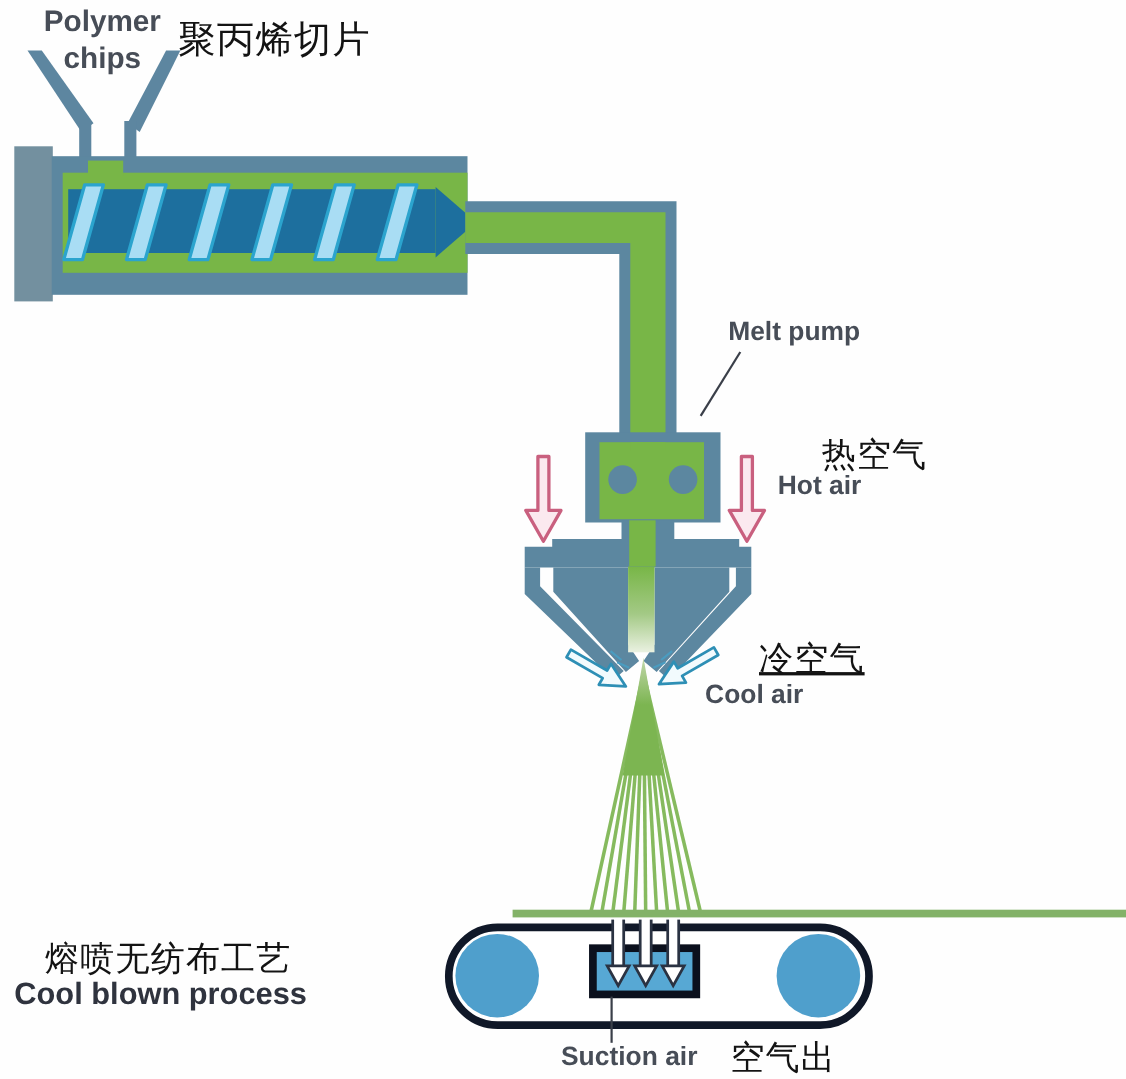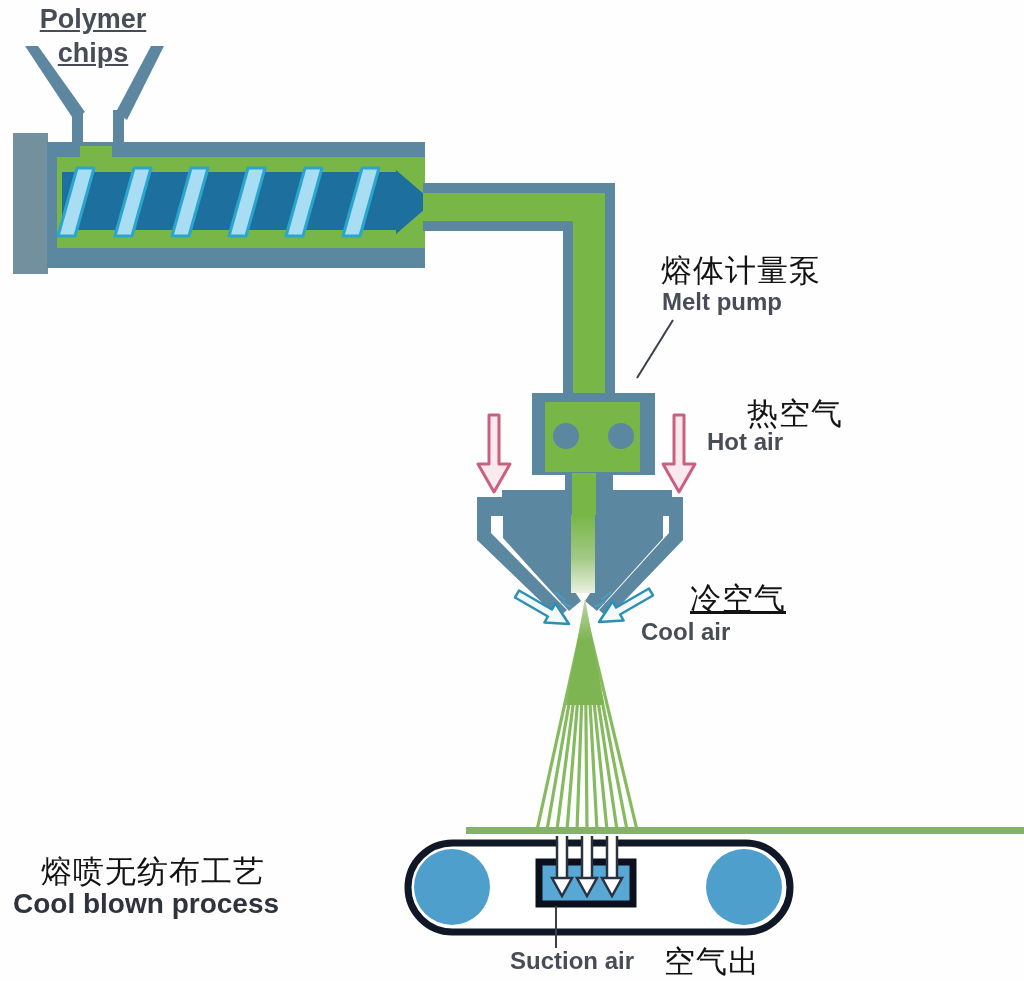--- a/index.html
+++ b/index.html
@@ -7,21 +7,21 @@
     position:relative;
     width:1024px;height:981px;
     background:#fefefe;
     font-family:"Liberation Sans", sans-serif;
     overflow:hidden;
   }
   .stage svg{position:absolute;left:0;top:0;}
   .lbl{position:absolute;white-space:pre-line;}
   .cn{color:#131313;font-size:31px;font-weight:400;letter-spacing:1px;}
   .en{color:#474d57;font-size:24px;font-weight:700;}
-  .lbl-polymer{left:18px;top:2px;width:150px;text-align:center;font-size:27px;line-height:1.27;text-decoration:underline;}
+  .lbl-polymer{left:18px;top:2px;width:150px;text-align:center;font-size:27px;line-height:1.27;}
   .lbl-chips-cn{left:162px;top:13px;font-size:34px;}
   .lbl-pump-cn{left:661px;top:250px;}
   .lbl-pump-en{left:662px;top:288px;}
   .lbl-hot-cn{left:703px;top:393px;margin-left:44px;}
   .lbl-hot-en{left:707px;top:428px;}
   .lbl-cool-cn{left:690px;top:578px;text-decoration:underline;}
   .lbl-cool-en{left:641px;top:618px;}
   .lbl-proc-cn{left:41px;top:851px;}
   .lbl-proc-en{left:13px;top:888px;font-size:28px;color:#2f333e;}
   .lbl-suction-en{left:510px;top:947px;}
@@ -165,22 +165,22 @@
           <polygon points="602,878 622,878 612,896" fill="#ffffff" stroke="#2a3242" stroke-width="2.5"></polygon>
         </g>
       </g>
     </g>
 
     <line x1="673" y1="320" x2="637" y2="378" stroke="#3a3f49" stroke-width="2"></line>
   </svg>
 
   <div class="lbl en lbl-polymer">Polymer
 chips</div>
+  <div class="lbl cn lbl-chips-cn">聚丙烯切片</div>
 
-  <div class="lbl cn lbl-pump-cn">熔体计量泵</div>
   <div class="lbl en lbl-pump-en">Melt pump</div>
 
   <div class="lbl cn lbl-hot-cn">热空气</div>
   <div class="lbl en lbl-hot-en">Hot air</div>
 
   <div class="lbl cn lbl-cool-cn">冷空气</div>
   <div class="lbl en lbl-cool-en">Cool air</div>
 
   <div class="lbl cn lbl-proc-cn">熔喷无纺布工艺</div>
   <div class="lbl en lbl-proc-en">Cool blown process</div>

